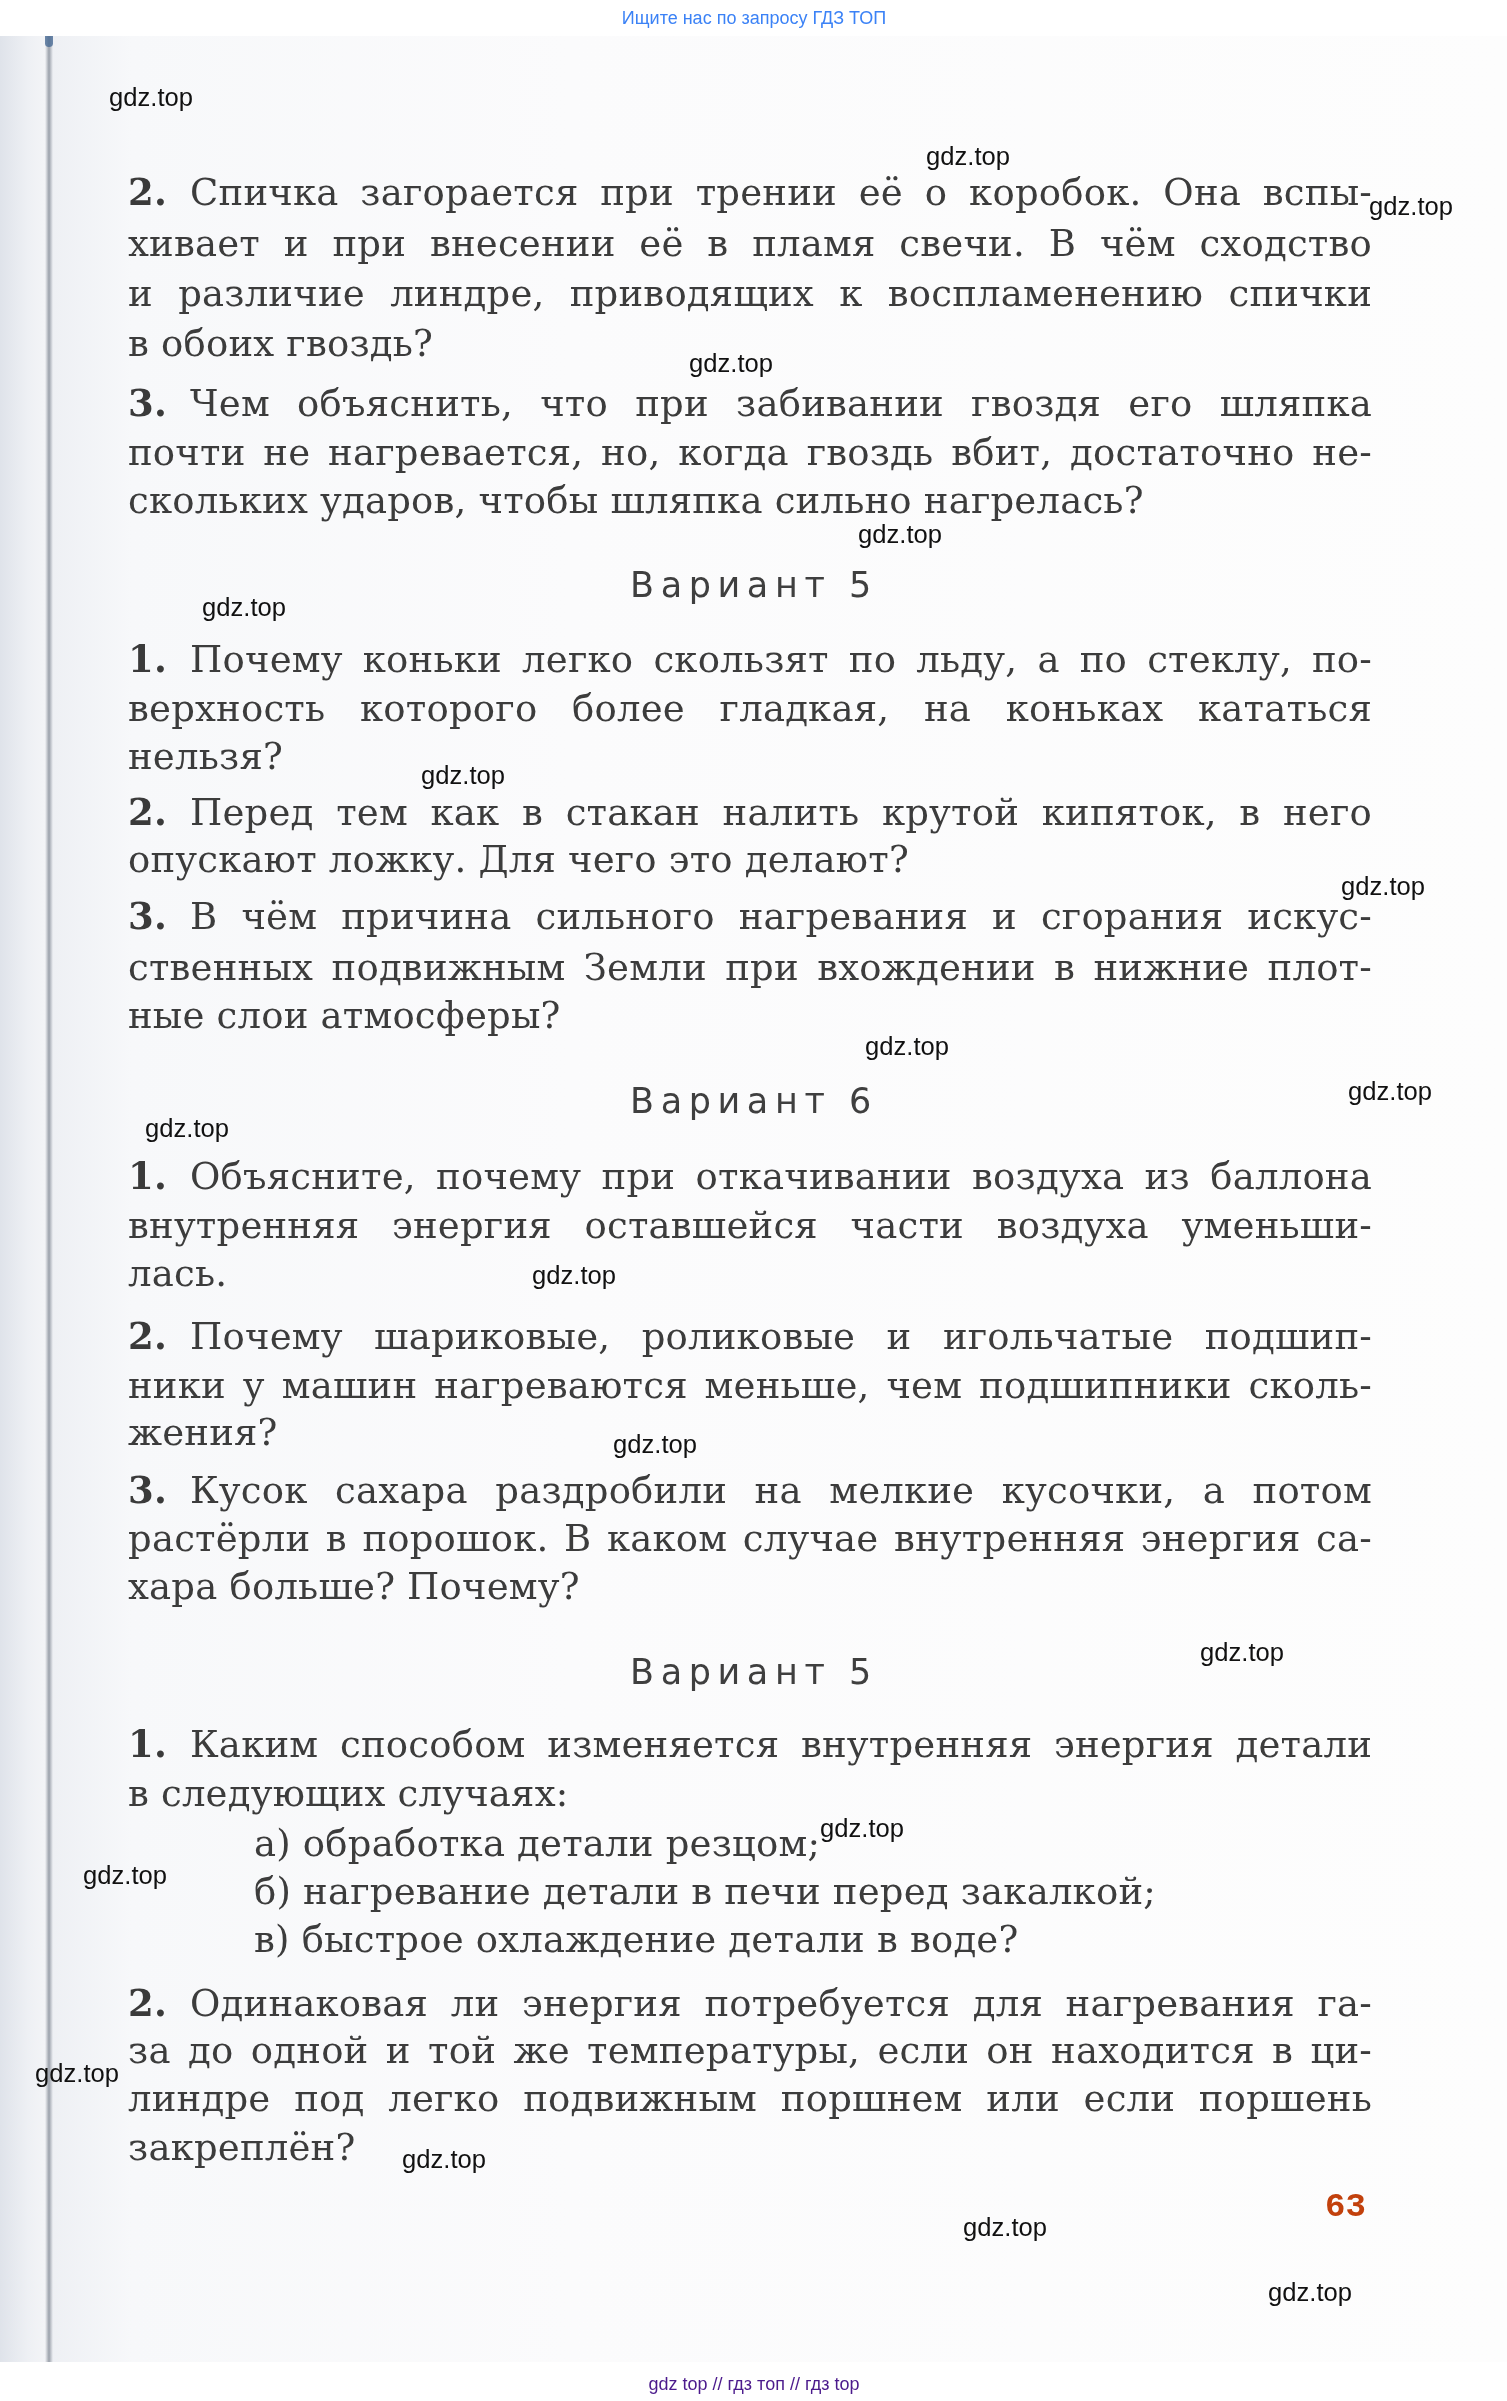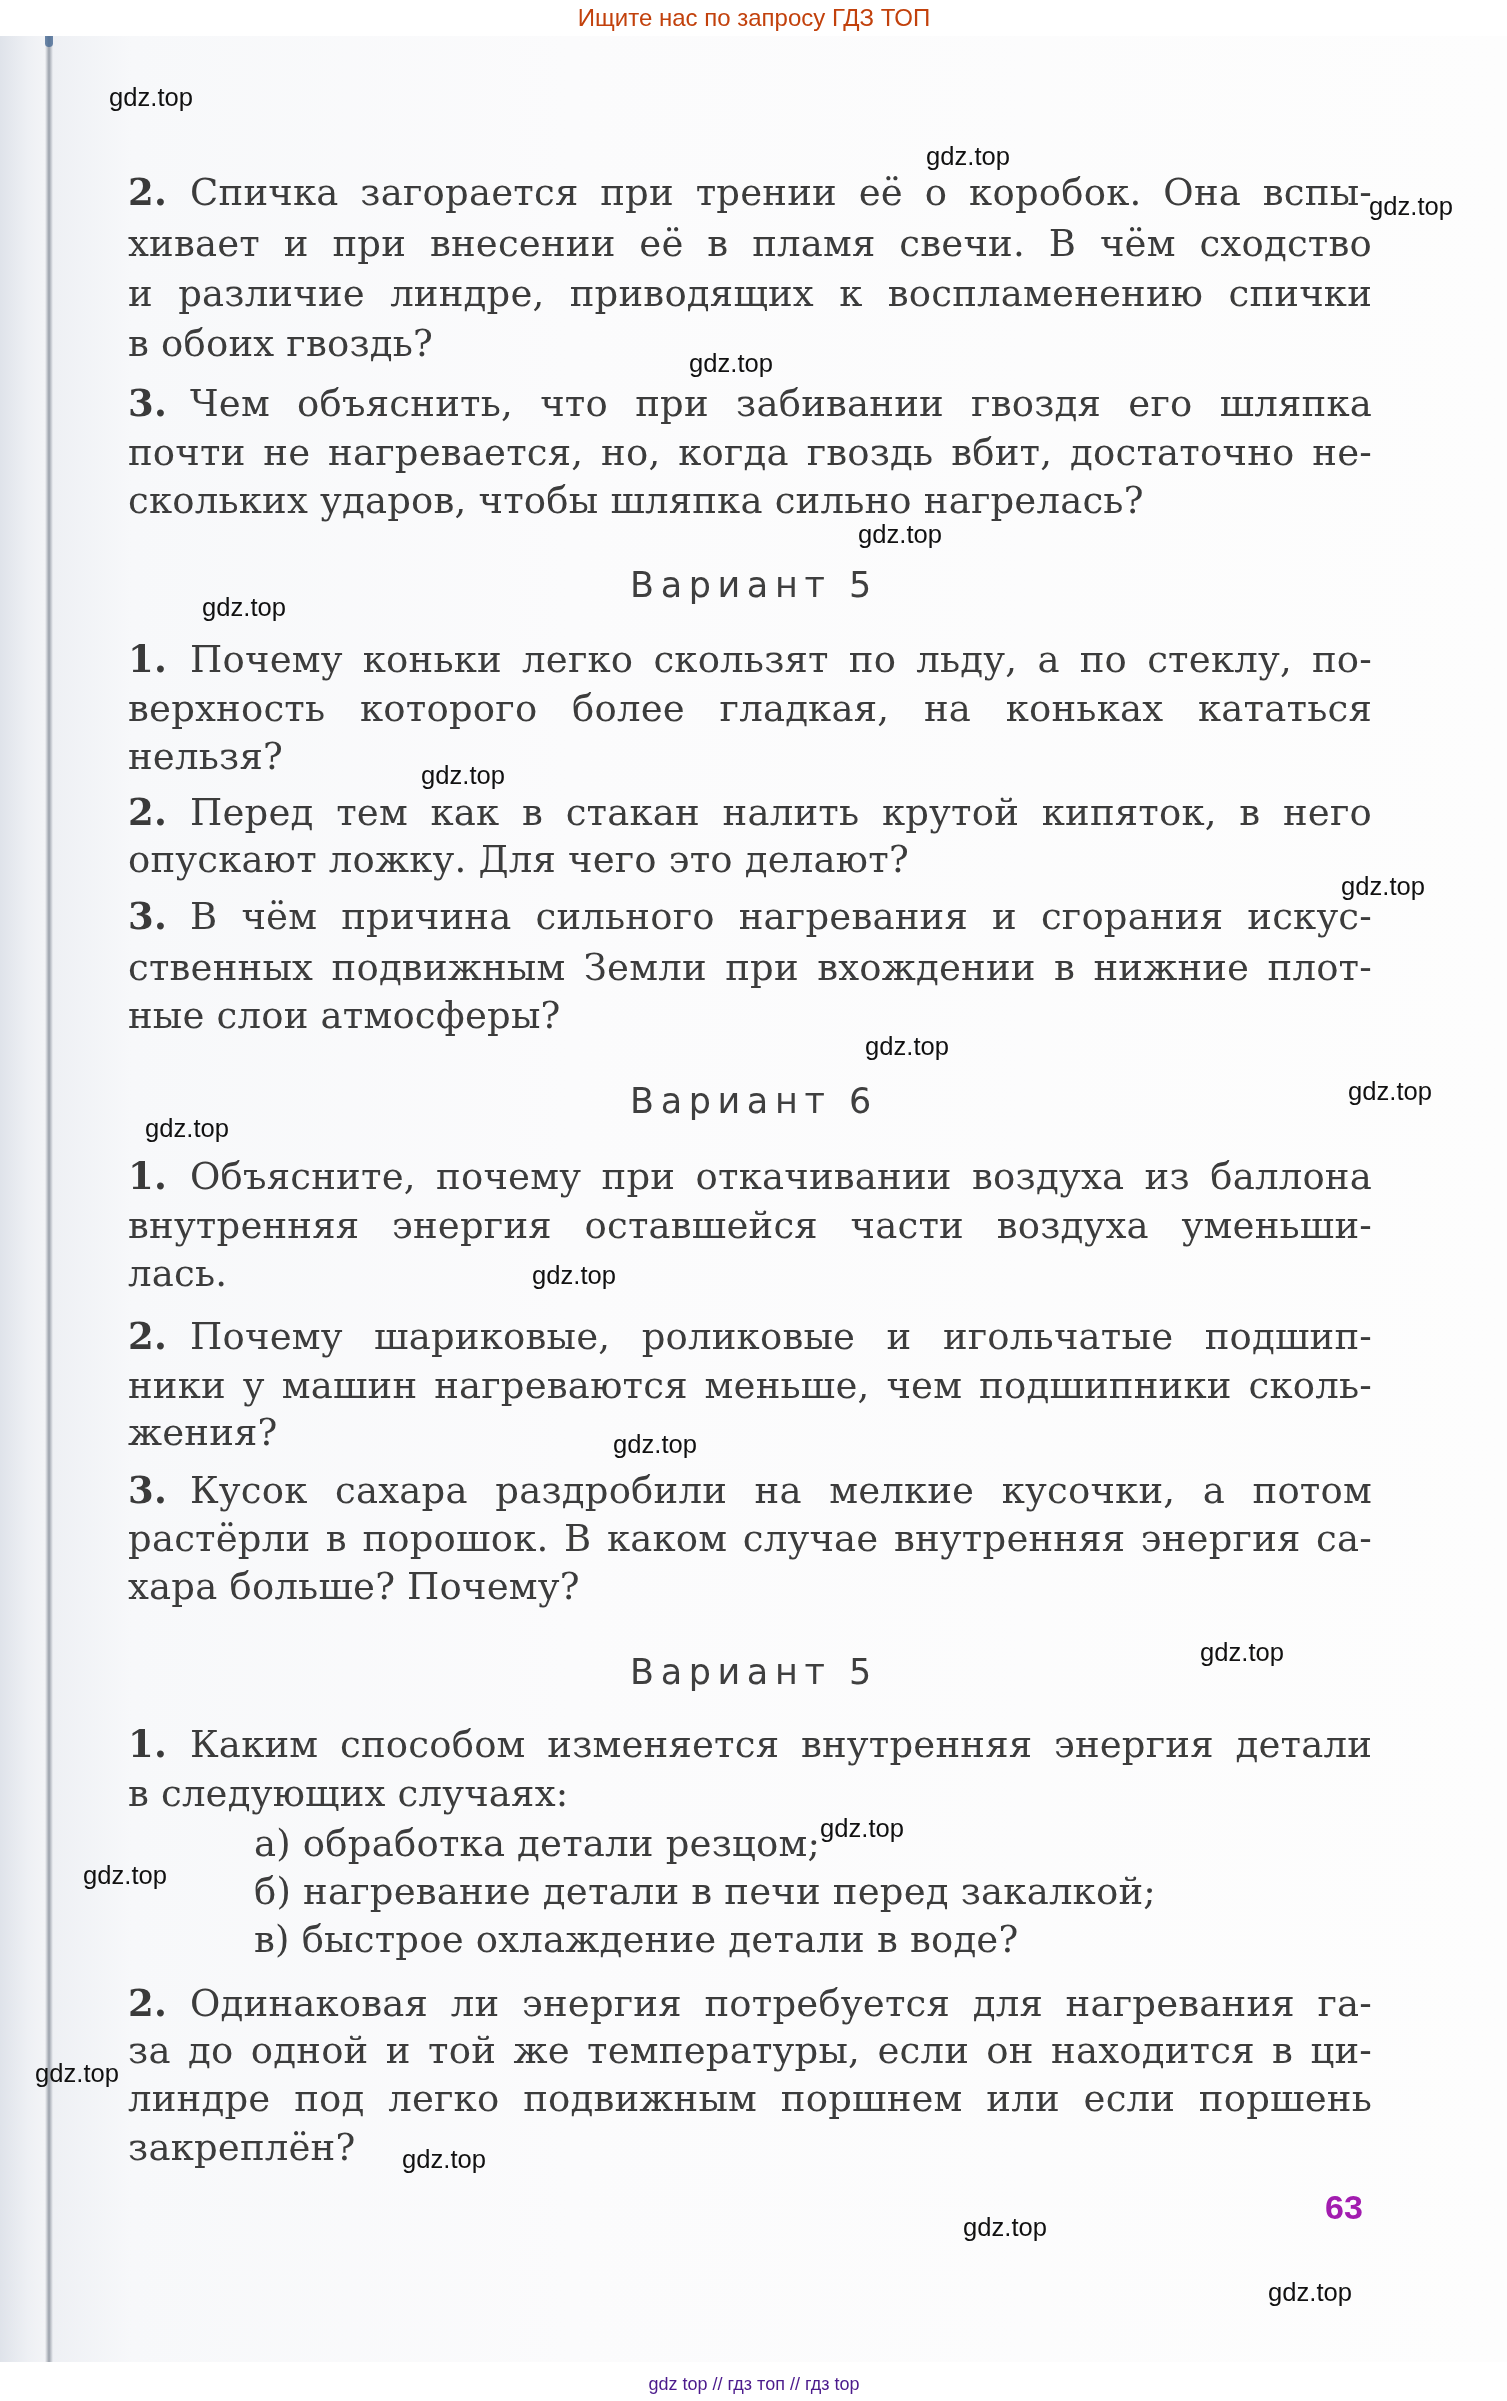--- a/index.html
+++ b/index.html
@@ -3,22 +3,22 @@
 <meta charset="utf-8">
 <style>
   html, body { margin: 0; padding: 0; }
   body {
     width: 1508px; height: 2402px; position: relative; overflow: hidden;
     background: #ffffff;
     font-family: "DejaVu Serif", serif;
   }
   .top-banner {
     position: absolute; left: 0; right: 0; top: 1.9px; height: 32px;
-    text-align: center; color: #c2410c;
-    font-family: "Liberation Sans", sans-serif; font-size: 24px; line-height: 32px;
+    text-align: center; color: #3b82f6;
+    font-family: "Liberation Sans", sans-serif; font-size: 18px; line-height: 32px;
   }
   .page-scan {
     position: absolute; left: 0; top: 36px; width: 1508px; height: 2326px;
     background: linear-gradient(90deg, #dfe3ea 0px, #eef0f4 28px, #f3f4f7 45px, #9aa0aa 49px, #eef0f4 53px, #f7f8fa 132px, #fbfbfc 568px, #fdfdfd 1508px);
   }
   .spine-dark {
     position: absolute; left: 45px; top: 36px; width: 7.6px; height: 11.4px;
     background: #4a6b95; border-radius: 0 0 3.8px 3.8px; opacity: 0.8;
   }
   .line {
@@ -29,21 +29,21 @@
   .line.just { text-align: justify; text-align-last: justify; }
   .line.indent { left: 254px; width: auto; }
   .num { font-weight: bold; color: #3a3a3a; margin-right: 23px; }
   .heading {
     position: absolute; left: 0; width: 1508px; text-align: center;
     font-family: "DejaVu Sans", sans-serif; font-size: 35px; letter-spacing: 6.6px;
     color: #3f3f3f; line-height: 47px;
   }
   .page-number {
     position: absolute; left: 1325px; top: 2188px;
-    font-family: Liberation Sans, sans-serif; font-weight: bold; font-size: 34px; color: #a21caf;
+    font-family: Liberation Mono, monospace; font-weight: bold; font-size: 34px; color: #c2410c;
   }
   .wm {
     position: absolute; font-family: "Liberation Sans", sans-serif;
     font-size: 25.6px; color: #111; line-height: 28px; white-space: nowrap;
   }
   .bottom-banner {
     position: absolute; left: 0; right: 0; top: 2366px; height: 36px;
     text-align: center; color: #4b1a8c;
     font-family: "Liberation Sans", sans-serif; font-size: 18px; line-height: 36px;
   }

